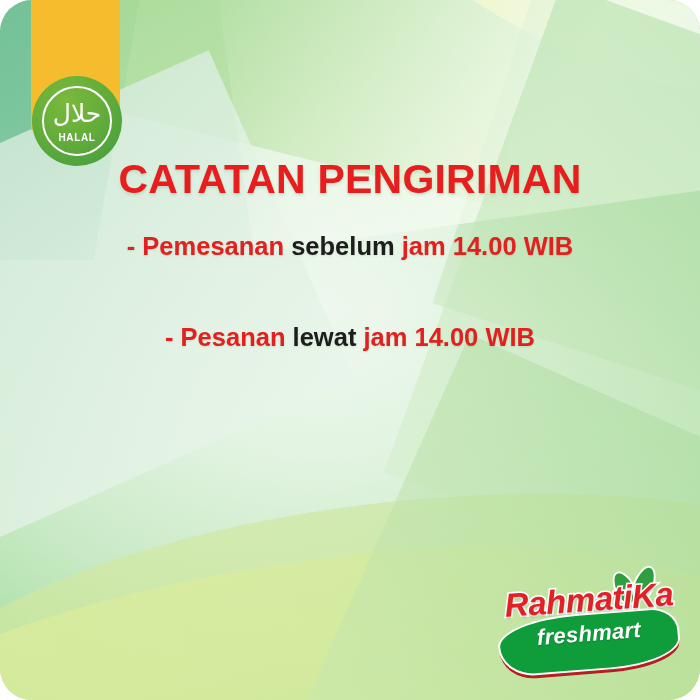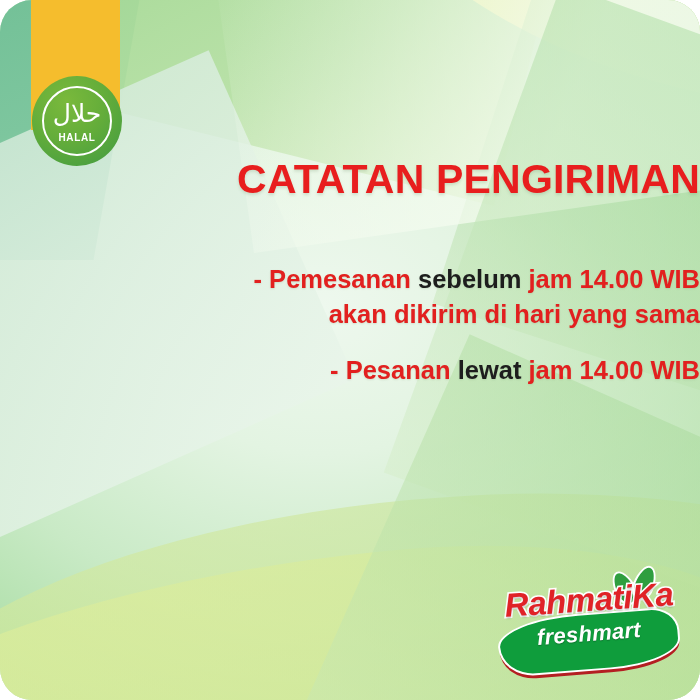--- a/index.html
+++ b/index.html
@@ -126,40 +126,39 @@
     letter-spacing:.6px;
     line-height:1;
     margin-top:7px;
   }
 
   
   .content {
     position:absolute;
     left:0; top:0; width:700px; height:676px;
     z-index:5;
-    text-align:right;
+    text-align:center;
   }
   .title {
     position:absolute;
     top:156px; left:0; width:700px;
     color:#e81e1e;
     font-size:41px;
     font-weight:bold;
     letter-spacing:.2px;
     text-shadow:0 2px 3px rgba(120,150,110,.25);
   }
   .para {
     position:absolute;
     left:0; width:700px;
     color:#e2201f;
     font-size:25.5px;
     font-weight:bold;
     line-height:1.38;
     text-shadow:0 1px 2px rgba(120,150,110,.22);
-    margin-top:33px;
   }
   .para .hl { color:#1d1d1d; }
   .p1 { top:229px; }
   .p2 { top:320px; }
   .p3 { top:416px; }
 
   
   .logo {
     position:absolute;
     left:498px; top:563px;
@@ -248,21 +247,20 @@
       <div class="halal-word">HALAL</div>
     </div>
   </div>
 
   <div class="content">
 
     <div class="title">CATATAN PENGIRIMAN</div>
 
     <div class="para p1">
       <span>- Pemesanan </span><span class="hl">sebelum</span><span> jam 14.00 WIB</span><br>
-      <span>akan dikirim di hari yang sama</span>
     </div>
 
     <div class="para p2">
       <span>- Pesanan </span><span class="hl">lewat</span><span> jam 14.00 WIB</span><br>
     </div>
 
 
   </div>
 
   <div class="logo">

